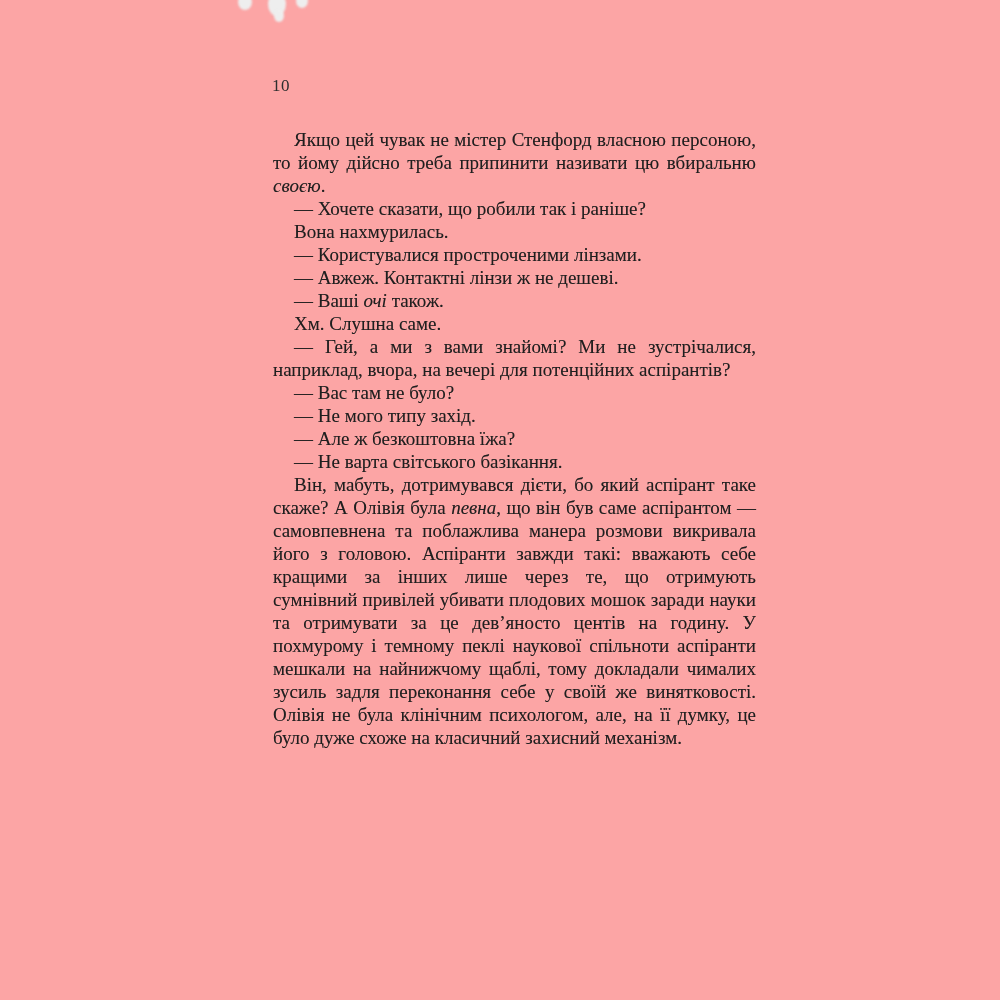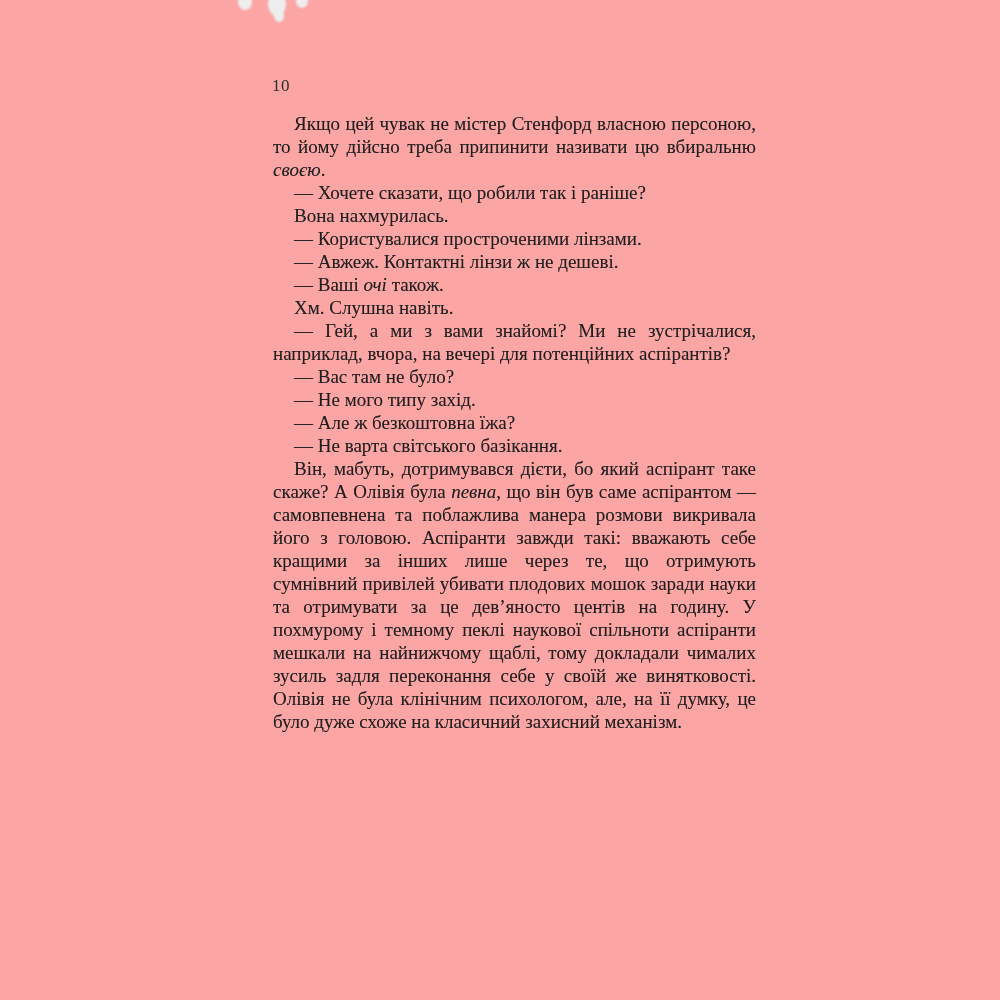--- a/index.html
+++ b/index.html
@@ -42,21 +42,21 @@
     left: 272px;
     top: 76px;
     font-size: 17px;
     line-height: 20px;
     letter-spacing: 0.5px;
     color: #2e2e2e;
   }
   .text-block {
     position: absolute;
     left: 273px;
-    top: 112px;
+    top: 128px;
     width: 483px;
     font-size: 19px;
     line-height: 23px;
     text-align: justify;
     text-shadow: 0 0 0.5px rgba(30,30,30,0.35);
   }
   .text-block p {
     margin: 0;
     padding: 0;
   }
@@ -78,21 +78,21 @@
       <i></i>
     </span>
   <span class="page-number">10</span>
   <div class="text-block">
       <p class="indent"><span>Якщо цей чувак не містер Стенфорд власною персоною, то йому дійсно треба припинити називати цю вбиральню </span><em>своєю</em><span>.</span></p>
       <p class="indent"><span>— Хочете сказати, що робили так і раніше?</span></p>
       <p class="indent"><span>Вона нахмурилась.</span></p>
       <p class="indent"><span>— Користувалися простроченими лінзами.</span></p>
       <p class="indent"><span>— Авжеж. Контактні лінзи ж не дешеві.</span></p>
       <p class="indent"><span>— Ваші </span><em>очі</em><span> також.</span></p>
-      <p class="indent"><span>Хм. Слушна навіть.</span></p>
+      <p class="indent"><span>Хм. Слушна саме.</span></p>
       <p class="indent"><span>— Гей, а ми з вами знайомі? Ми не зустрічалися, наприклад, вчора, на вечері для потенційних аспірантів?</span></p>
       <p class="indent"><span>— Вас там не було?</span></p>
       <p class="indent"><span>— Не мого типу захід.</span></p>
       <p class="indent"><span>— Але ж безкоштовна їжа?</span></p>
       <p class="indent"><span>— Не варта світського базікання.</span></p>
       <p class="indent"><span>Він, мабуть, дотримувався дієти, бо який аспірант таке скаже? А Олівія була </span><em>певна</em><span>, що він був саме аспірантом — самовпевнена та поблажлива манера розмови викривала його з головою. Аспіранти завжди такі: вважають себе кращими за інших лише через те, що отримують сумнівний привілей убивати плодових мошок заради науки та отримувати за це дев’яносто центів на годину. У похмурому і темному пеклі наукової спільноти аспіранти мешкали на найнижчому щаблі, тому докладали чималих зусиль задля переконання себе у своїй же винятковості. Олівія не була клінічним психологом, але, на її думку, це було дуже схоже на класичний захисний механізм.</span></p>
     </div>
 </div>
 
 </body></html>

